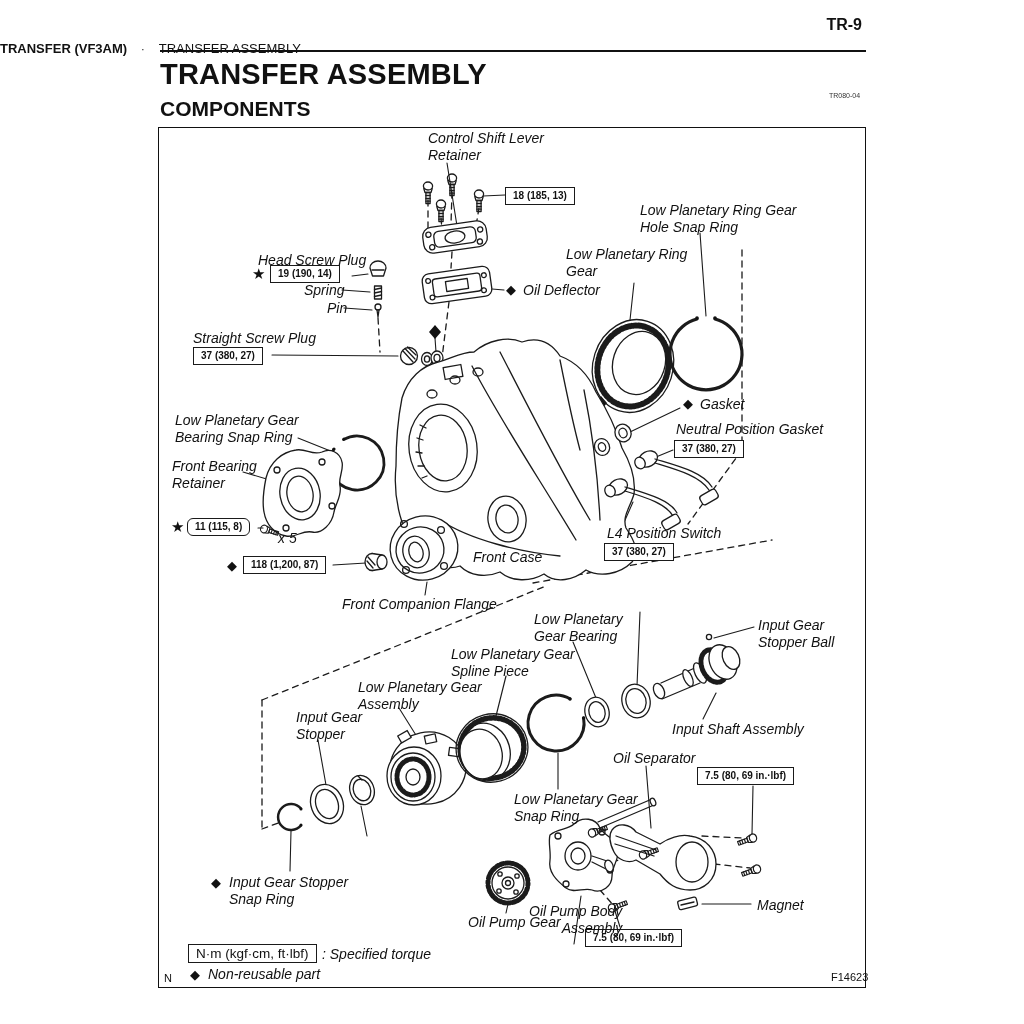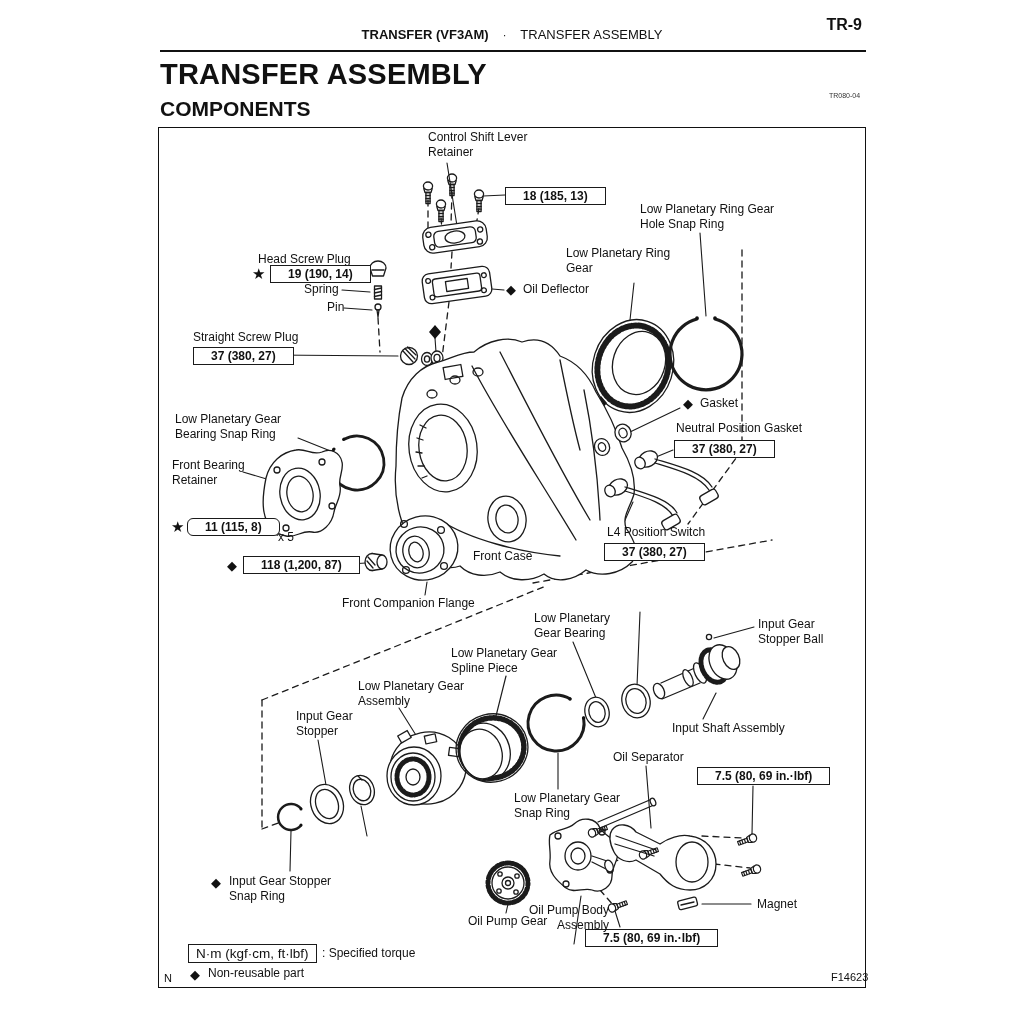--- a/index.html
+++ b/index.html
@@ -1,29 +1,29 @@
 <!DOCTYPE html>
 <html><head>
 <meta charset="utf-8">
 <style>
   html,body{margin:0;padding:0;background:#fff;}
   #page{position:relative;width:1024px;height:1024px;background:#fff;overflow:hidden;
         font-family:"Liberation Sans",sans-serif;color:#111;}
   .hdr-rule{position:absolute;left:160px;top:50px;width:706px;height:2px;background:#111;}
-  .hdr-center{position:absolute;left:0;top:27px;width:1024px;text-align:center;font-size:13px;}
+  .hdr-center{position:absolute;left:0;top:41px;width:1024px;text-align:left;font-size:13px;}
   .hdr-center .b{font-weight:bold;}
   .hdr-center .sep{padding:0 14px;font-size:11px;}
   .pagecode{position:absolute;top:16px;right:162px;font-weight:bold;font-size:16px;}
   .title{position:absolute;left:160px;top:58px;font-size:29px;font-weight:bold;letter-spacing:.2px;}
   .subtitle{position:absolute;left:160px;top:97px;font-size:21px;font-weight:bold;}
   .doccode{position:absolute;left:829px;top:92px;font-size:7px;color:#333;}
   .frame{position:absolute;left:158px;top:127px;width:708px;height:861px;border:1.6px solid #111;box-sizing:border-box;}
-  .lbl{position:absolute;font-size:12px;line-height:1.22;white-space:pre-line;color:#111;}
-  .tbox{position:absolute;border:1.6px solid #1a1a1a;background:#fff;padding:0 17px;
-        font-size:12px;font-weight:bold;line-height:16px;white-space:nowrap;text-align:right;}
+  .lbl{position:absolute;font-size:14px;line-height:1.22;white-space:pre-line;color:#111;font-style:italic;}
+  .tbox{position:absolute;border:1.6px solid #1a1a1a;background:#fff;padding:0 7px;
+        font-size:10px;font-weight:bold;line-height:16px;white-space:nowrap;text-align:right;}
   .lgbox{position:absolute;border:1.3px solid #1a1a1a;background:#fff;padding:0 7px;
         font-size:13.5px;line-height:17px;white-space:nowrap;}
   .sym{position:absolute;font-size:13px;line-height:13px;color:#111;}
   .sym.star{font-size:15px;}
   .fnote{position:absolute;font-size:11px;}
   svg{position:absolute;left:0;top:0;}
 </style>
 </head>
 <body>
 

